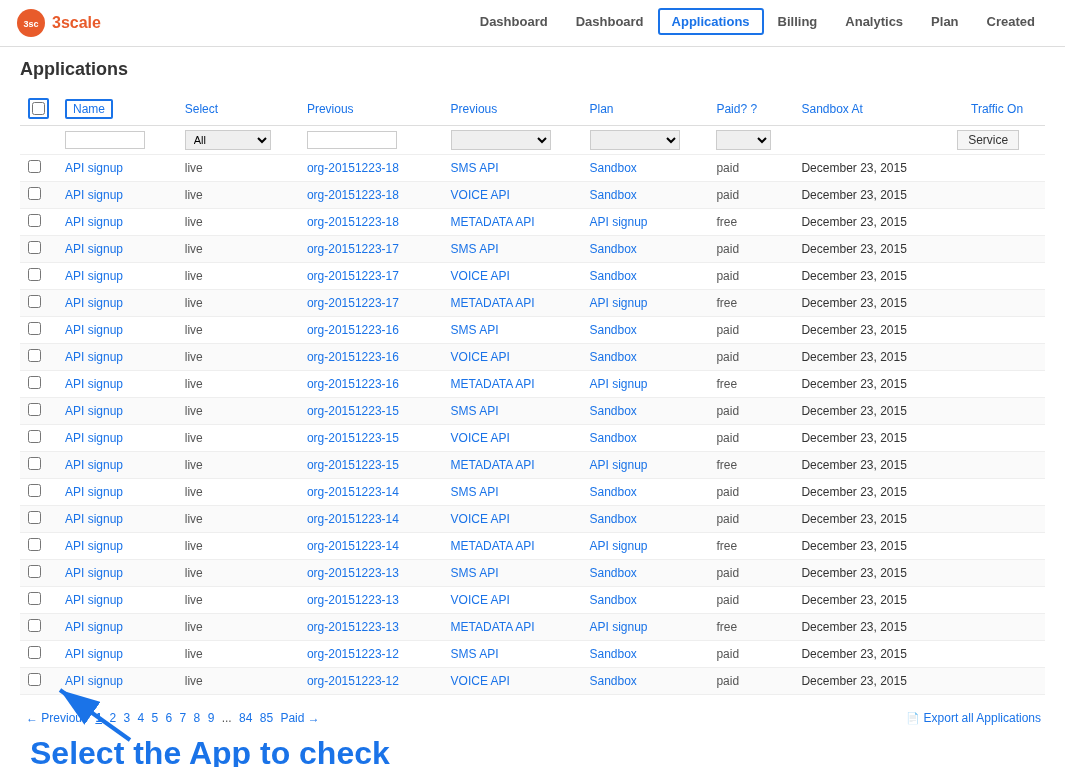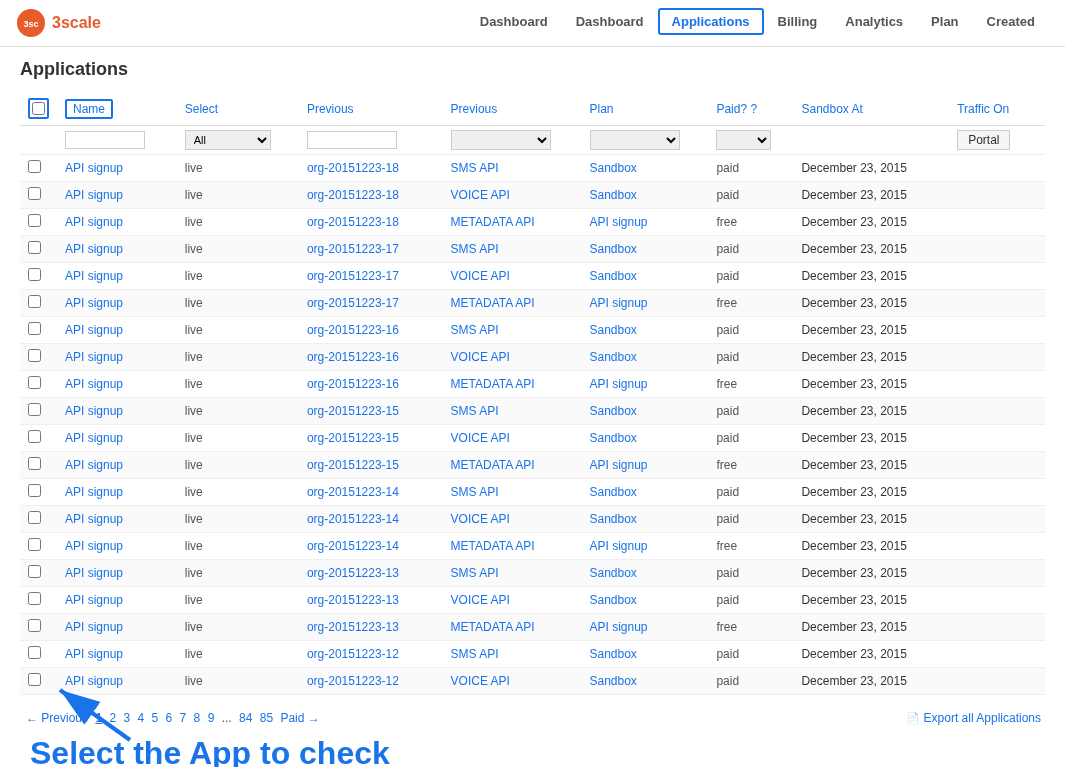--- a/index.html
+++ b/index.html
@@ -24,21 +24,21 @@
     td { padding: 5px 8px; border-bottom: 1px solid #eee; vertical-align: middle; }
 
     
     .col-name { min-width: 100px; }
     .col-state { min-width: 80px; }
     .col-account { min-width: 120px; }
     .col-service { min-width: 110px; }
     .col-plan { min-width: 100px; }
     .col-paid { min-width: 70px; }
     .col-created { min-width: 130px; }
-    .col-traffic { min-width: 80px; }
+    .col-traffic { min-width: 80px; text-align: center; }
 
     
     .filter-row td { padding: 4px 8px; }
     .filter-row input[type="text"] { width: 80px; border: 1px solid #ccc; padding: 2px 4px; font-size: 11px; }
     .filter-row select { border: 1px solid #ccc; padding: 2px 4px; font-size: 11px; }
     .search-btn { background: #f5f5f5; border: 1px solid #ccc; padding: 2px 10px; font-size: 12px; cursor: pointer; color: #333; }
 
     
     a.link { color: #1a73e8; text-decoration: none; }
 
@@ -131,21 +131,21 @@
         </td>
         <td>
           <select style="width:55px;">
             <option></option>
             <option>paid</option>
             <option>free</option>
           </select>
         </td>
         <td></td>
         <td>
-          <button class="search-btn">Portal</button>
+          <button class="search-btn">Service</button>
         </td>
       </tr>
     </thead>
     <tbody id="table-body">
     <tr style="background: rgb(255, 255, 255);">
           <td><input type="checkbox" style=""></td>
           <td><a href="#" class="link">API signup</a></td>
           <td style="color: rgb(85, 85, 85);">live</td>
           <td><a href="#" class="link">org-20151223-18</a></td>
           <td><a href="#" class="link">SMS API</a></td>

